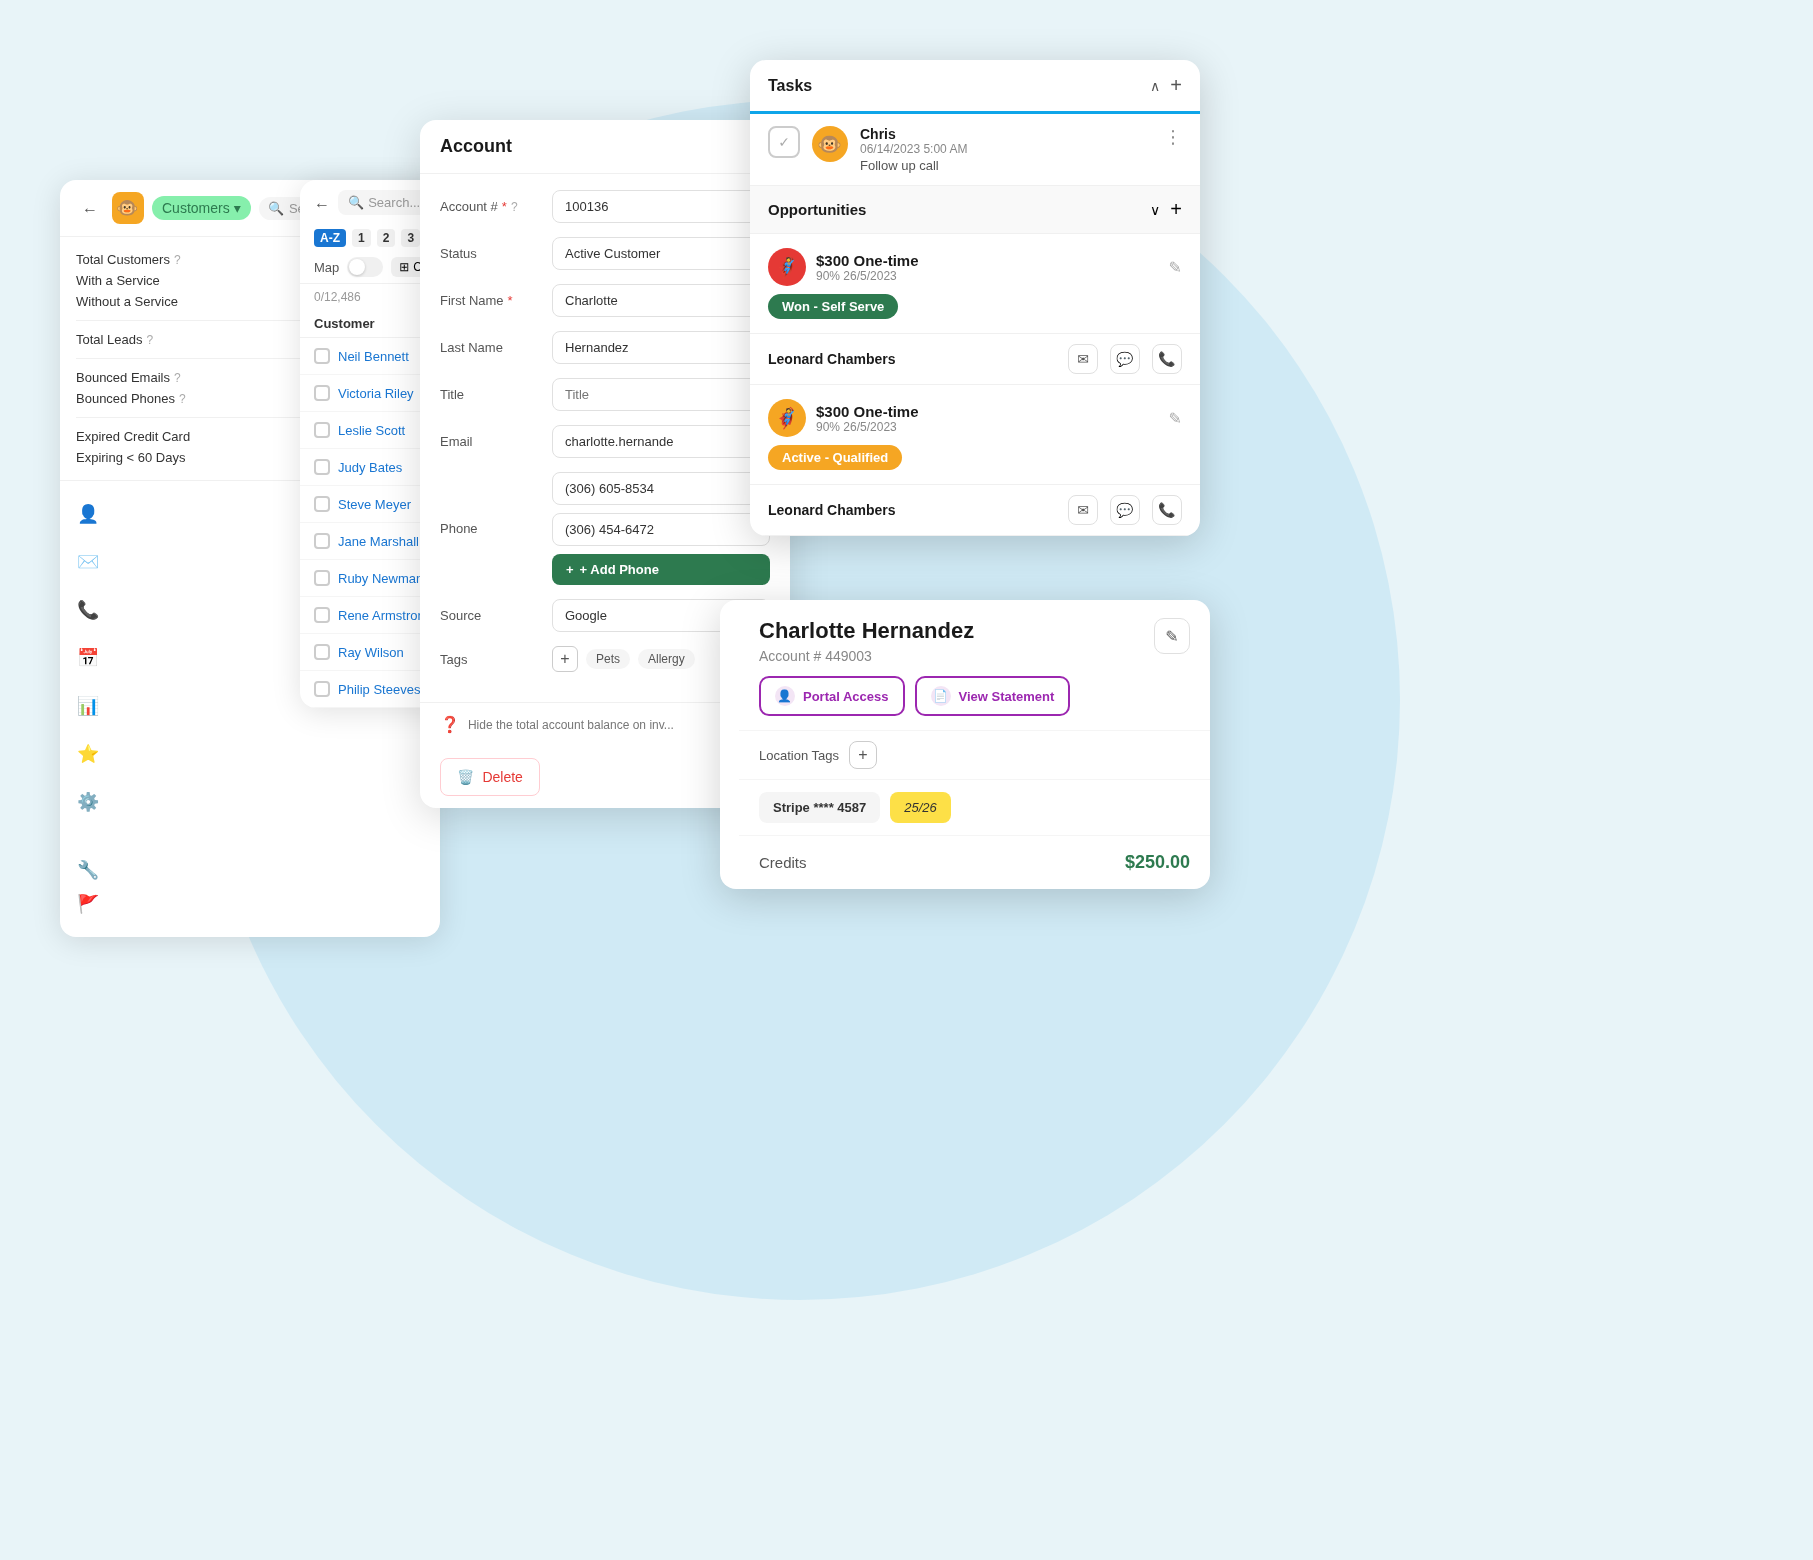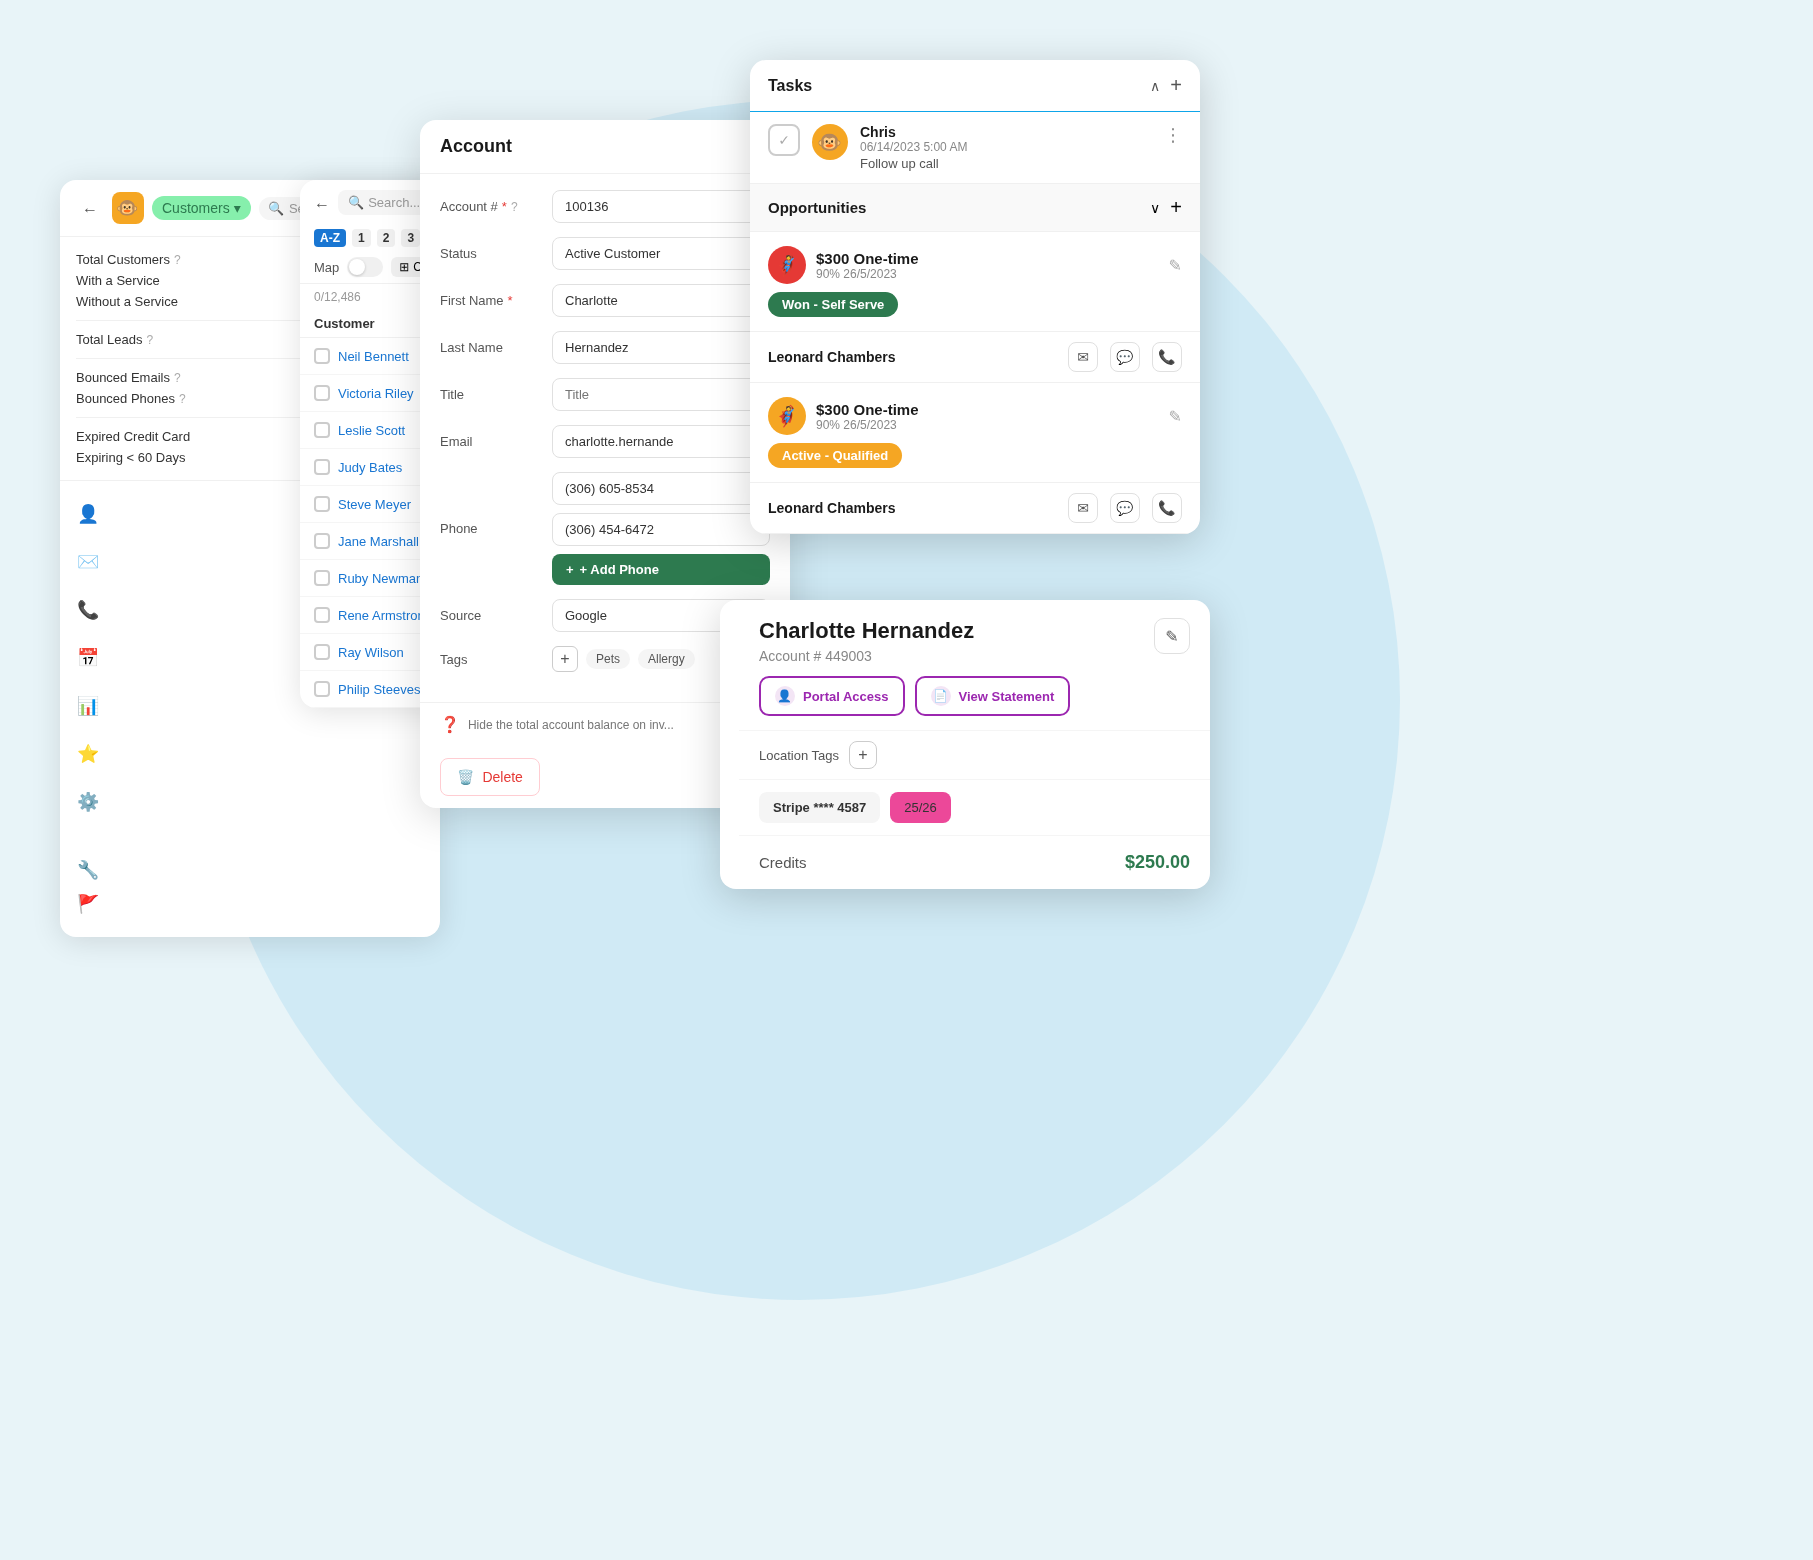--- a/index.html
+++ b/index.html
@@ -354,21 +354,21 @@
       background: #fff;
       border-radius: 16px;
       box-shadow: 0 8px 40px rgba(0,0,0,0.18);
       overflow: hidden;
       z-index: 5;
     }
 
     .tasks-header {
       display: flex; align-items: center; justify-content: space-between;
       padding: 14px 18px;
-      border-bottom: 1px solid #0ea5e9;
+      border-bottom: 3px solid #0ea5e9;
     }
 
     .tasks-title {
       font-size: 16px;
       font-weight: 700;
       color: #1a1a1a;
     }
 
     .tasks-controls {
       display: flex; align-items: center; gap: 10px;
@@ -575,25 +575,26 @@
     .stripe-badge {
       background: #f5f5f5;
       border-radius: 8px;
       padding: 8px 14px;
       font-size: 13px;
       color: #333;
       font-weight: 600;
     }
 
     .expiry-badge {
-      background: #ec4899;
+      background: #fde047;
       border-radius: 8px;
       padding: 8px 14px;
       font-size: 13px;
       color: #333;
+      font-style: italic;
     }
 
     .balance-section {
       padding: 10px 20px;
       border-top: 1px solid #f5f5f5;
     }
 
     .balance-row {
       display: flex; justify-content: space-between; align-items: center;
       padding: 6px 0;

